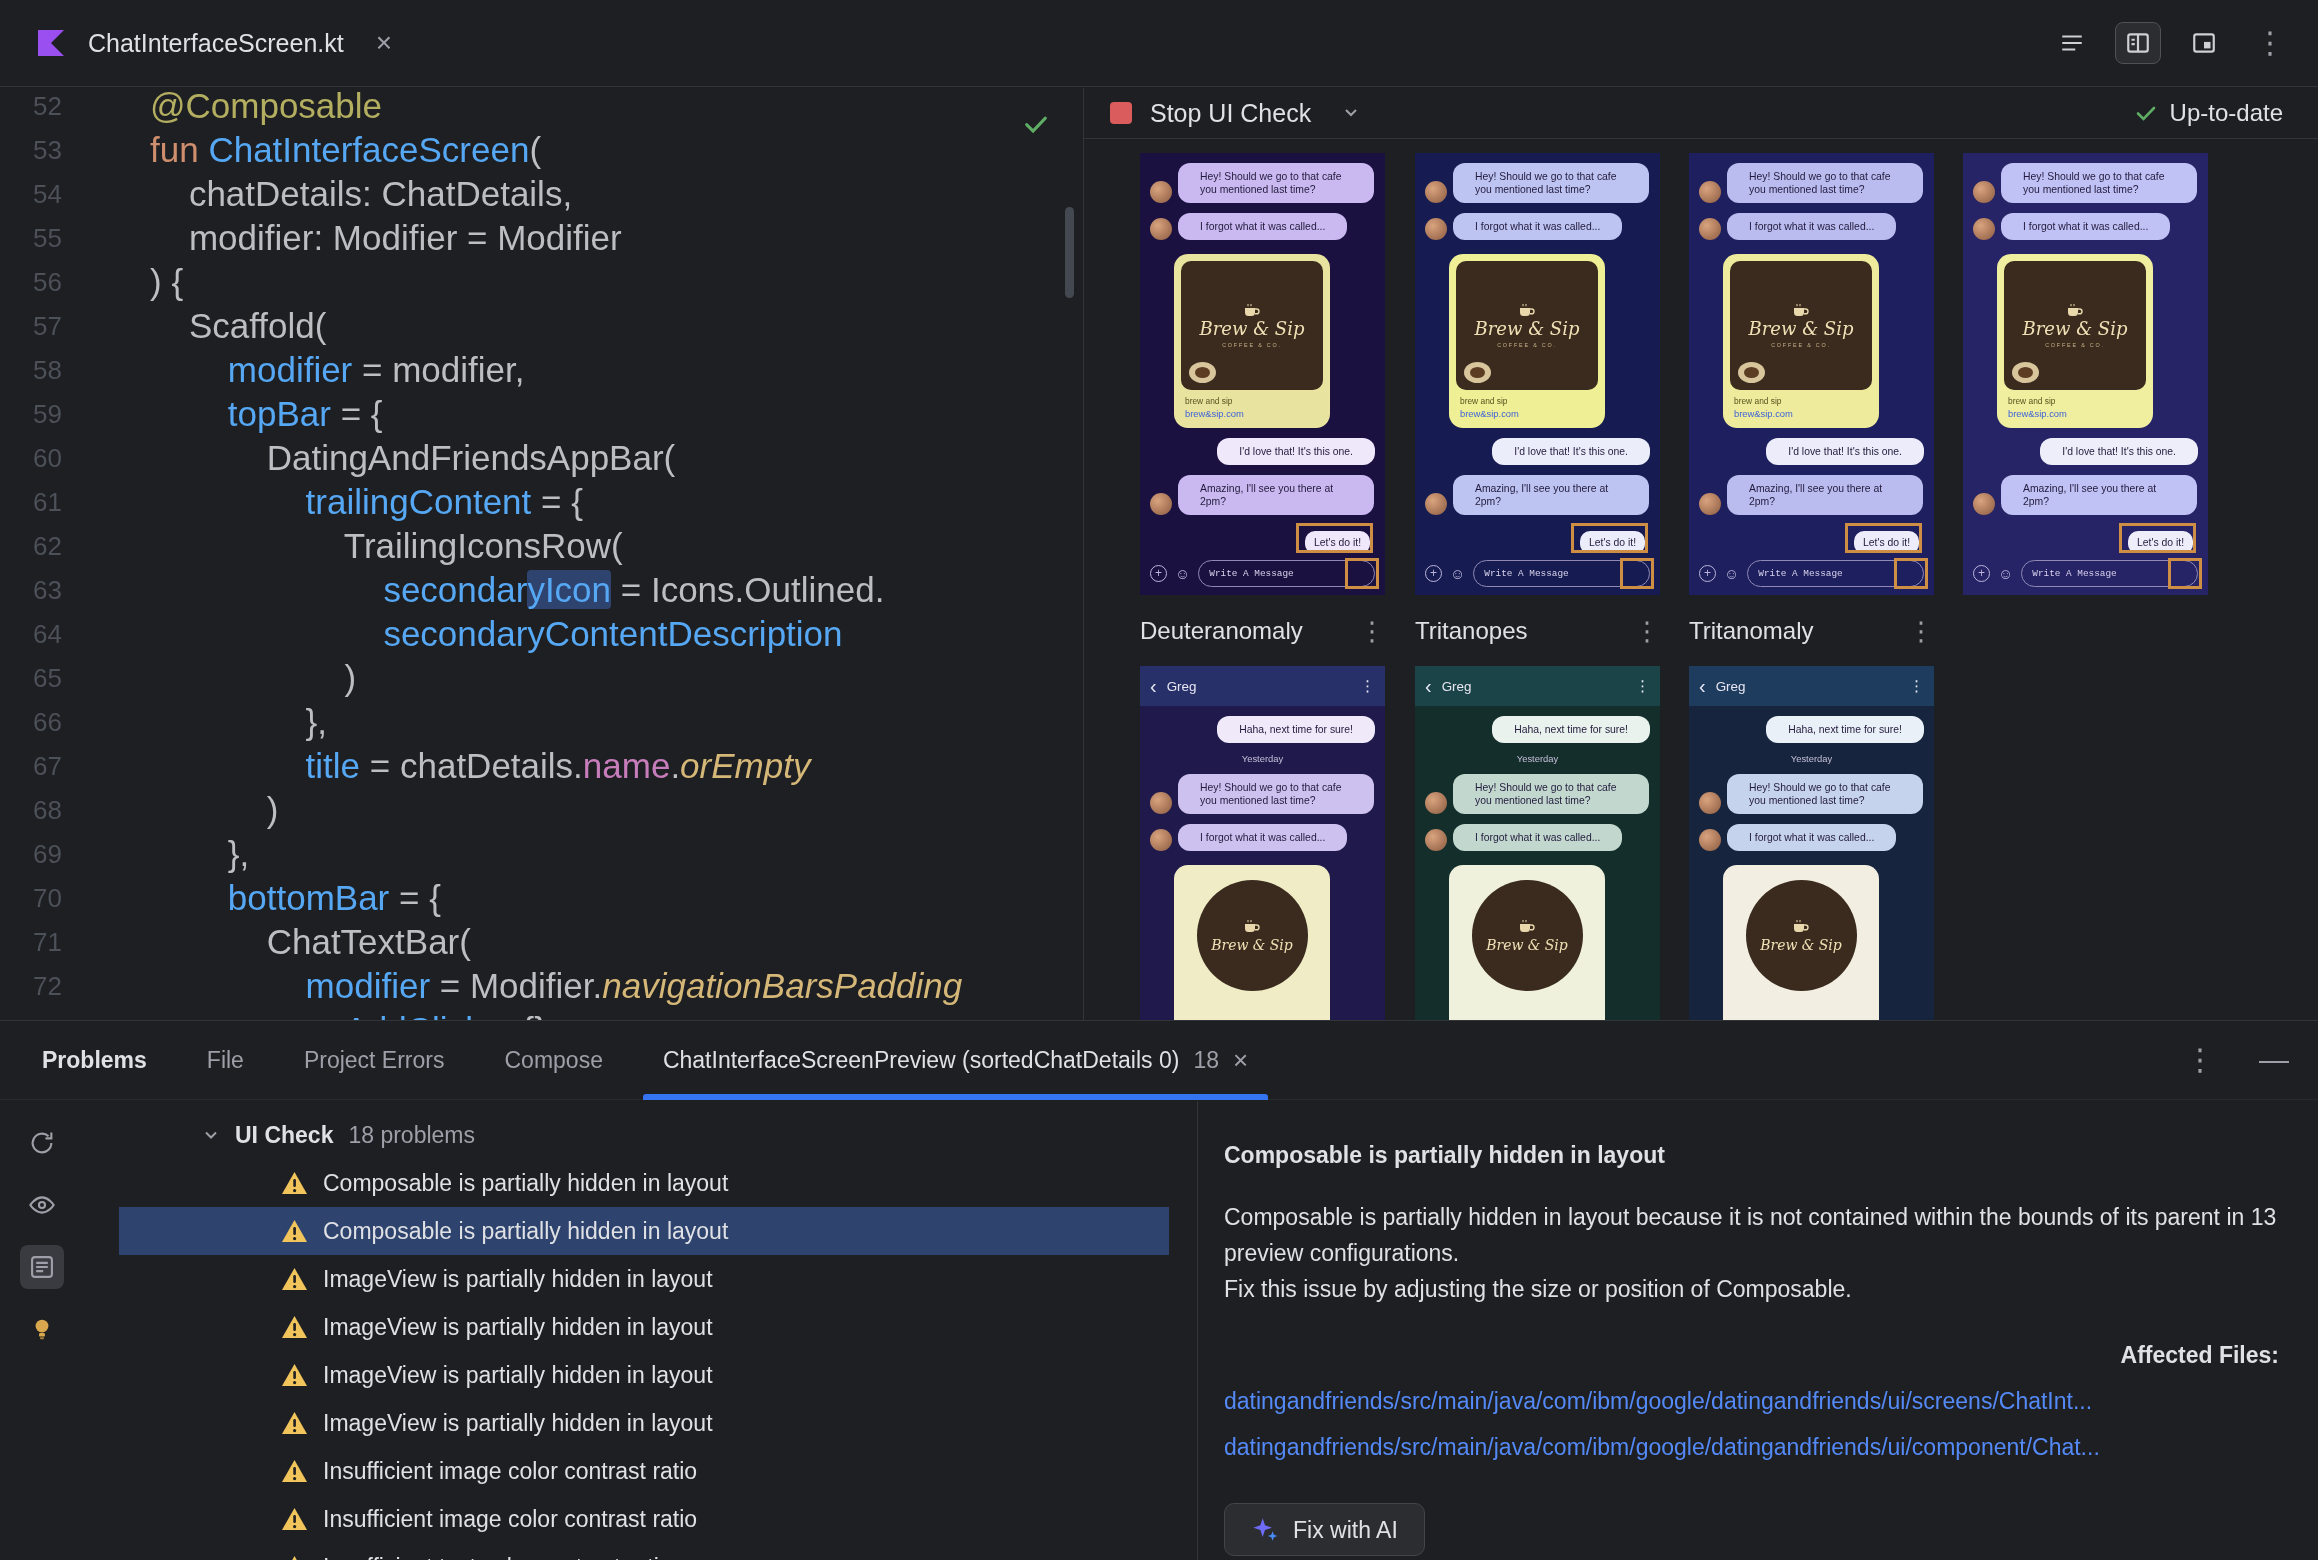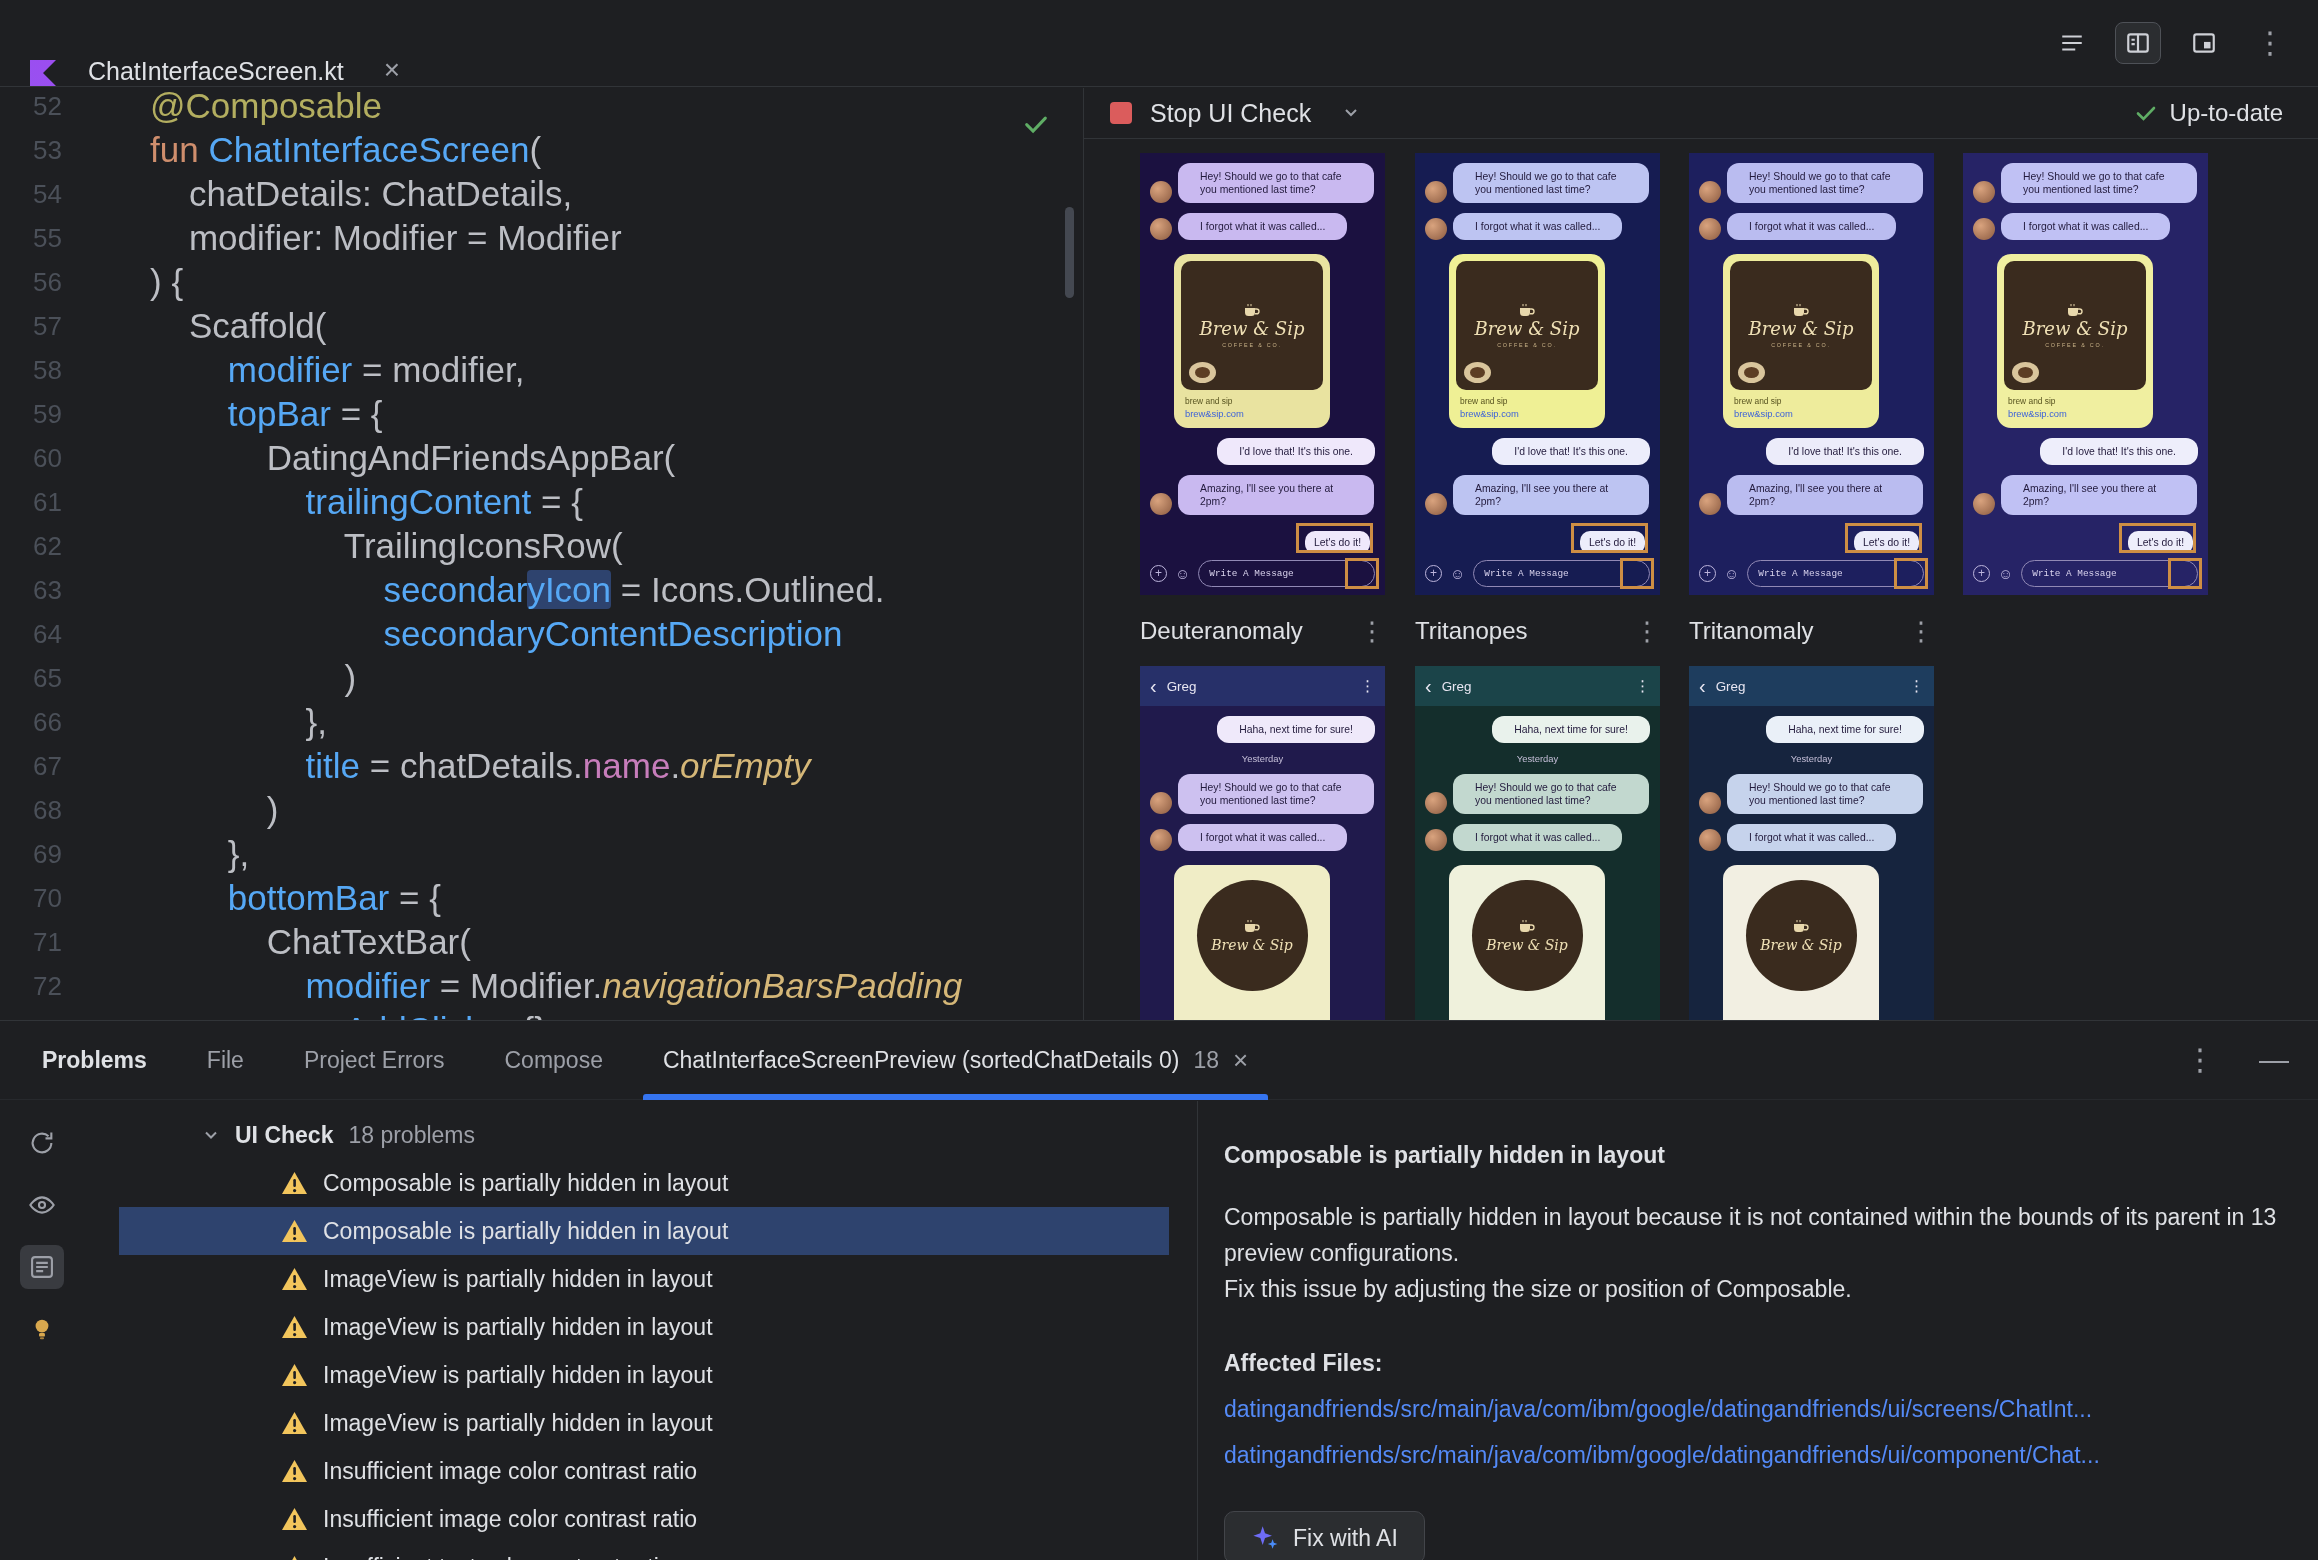--- a/index.html
+++ b/index.html
@@ -4,21 +4,21 @@
 <style>
   html,body{margin:0;padding:0;background:#101114;}
   .app{position:relative;width:2319px;height:1560px;overflow:hidden;
        background:var(--panelBg);color:var(--textMain);
        font-family:"Liberation Sans",sans-serif;}
   .app *{box-sizing:border-box;}
 
   
   .titlebar{position:absolute;top:0;left:0;right:0;height:87px;
             border-bottom:1px solid var(--border);display:flex;align-items:center;}
-  .file-tab{display:flex;align-items:flex-end;gap:32px;height:100%;padding:0 30px 0 30px;}
+  .file-tab{display:flex;align-items:center;gap:24px;height:100%;padding:0 30px 0 30px;margin-left:8px;}
   .file-tab .ftitle{font-size:25px;color:var(--textMain);}
   .file-tab .fclose{font-size:28px;color:var(--textDim);margin-left:8px;cursor:default;}
   .tb-icons{margin-left:auto;display:flex;align-items:center;gap:20px;margin-right:26px;}
   .tbtn{width:46px;height:42px;display:flex;align-items:center;justify-content:center;border-radius:8px;}
   .tbtn.active{background:#2B2D30;border:1px solid #4E5157;}
   .tbtn svg{stroke:#CED0D6;fill:none;stroke-width:2;}
   .kebab,.minbtn{color:var(--textDim);font-size:30px;line-height:1;}
 
   
   .editor{position:absolute;top:88px;left:0;width:1082px;bottom:540px;overflow:hidden;background:var(--panelBg);}
@@ -106,21 +106,21 @@
   .plist{width:1115px;flex:none;border-right:1px solid var(--border);padding-top:10px;overflow:hidden;}
   .prow{height:48px;display:flex;align-items:center;font-size:23px;color:var(--textMain);margin:0 28px 0 36px;}
   .prow.hdr{padding-left:83px;gap:15px;}
   .prow.hdr .gname{font-weight:700;}
   .prow.hdr .gcount{color:var(--textDim);}
   .prow.item{padding-left:162px;gap:15px;}
   .prow.item.selected{background:var(--selRow);}
   .pdetails{flex:1;min-width:0;padding:36px 40px 0 26px;font-size:23px;line-height:36px;overflow:hidden;}
   .dtitle{font-weight:700;margin-bottom:26px;}
   .dbody{max-width:1079px;}
-  .daffected{font-weight:700;margin-top:38px;}
+  .daffected{font-weight:700;margin-top:30px;text-align:right;}
   .dlink{display:block;color:var(--link);margin-top:10px;white-space:nowrap;text-decoration:none;}
   .fix-btn{margin-top:38px;display:inline-flex;align-items:center;gap:14px;height:53px;padding:0 26px;
            background:#2B2D30;border:1px solid #43454A;border-radius:10px;color:var(--textMain);font-size:23px;}
 </style>
 </head>
 <body>
 
 <div class="app" style="--panelBg: #1E1F22; --border: #313438; --textMain: #DFE1E5; --textDim: #9DA0A8; --accent: #3574F0; --warning: #F2C55C; --stop: #DB5C5C; --ok: #5FAD65; --link: #548AF7; --hl: #CE8E44; --selRow: #2E436E; --codeSel: #2E436E; --gutter: #4B5059; --synDef: #BCBEC4; --synKw: #CF8E6D; --synFn: #56A8F5; --synAnn: #B3AE60; --synProp: #C77DBB; --synCall: #D5B778;">
 
   <div class="titlebar">

